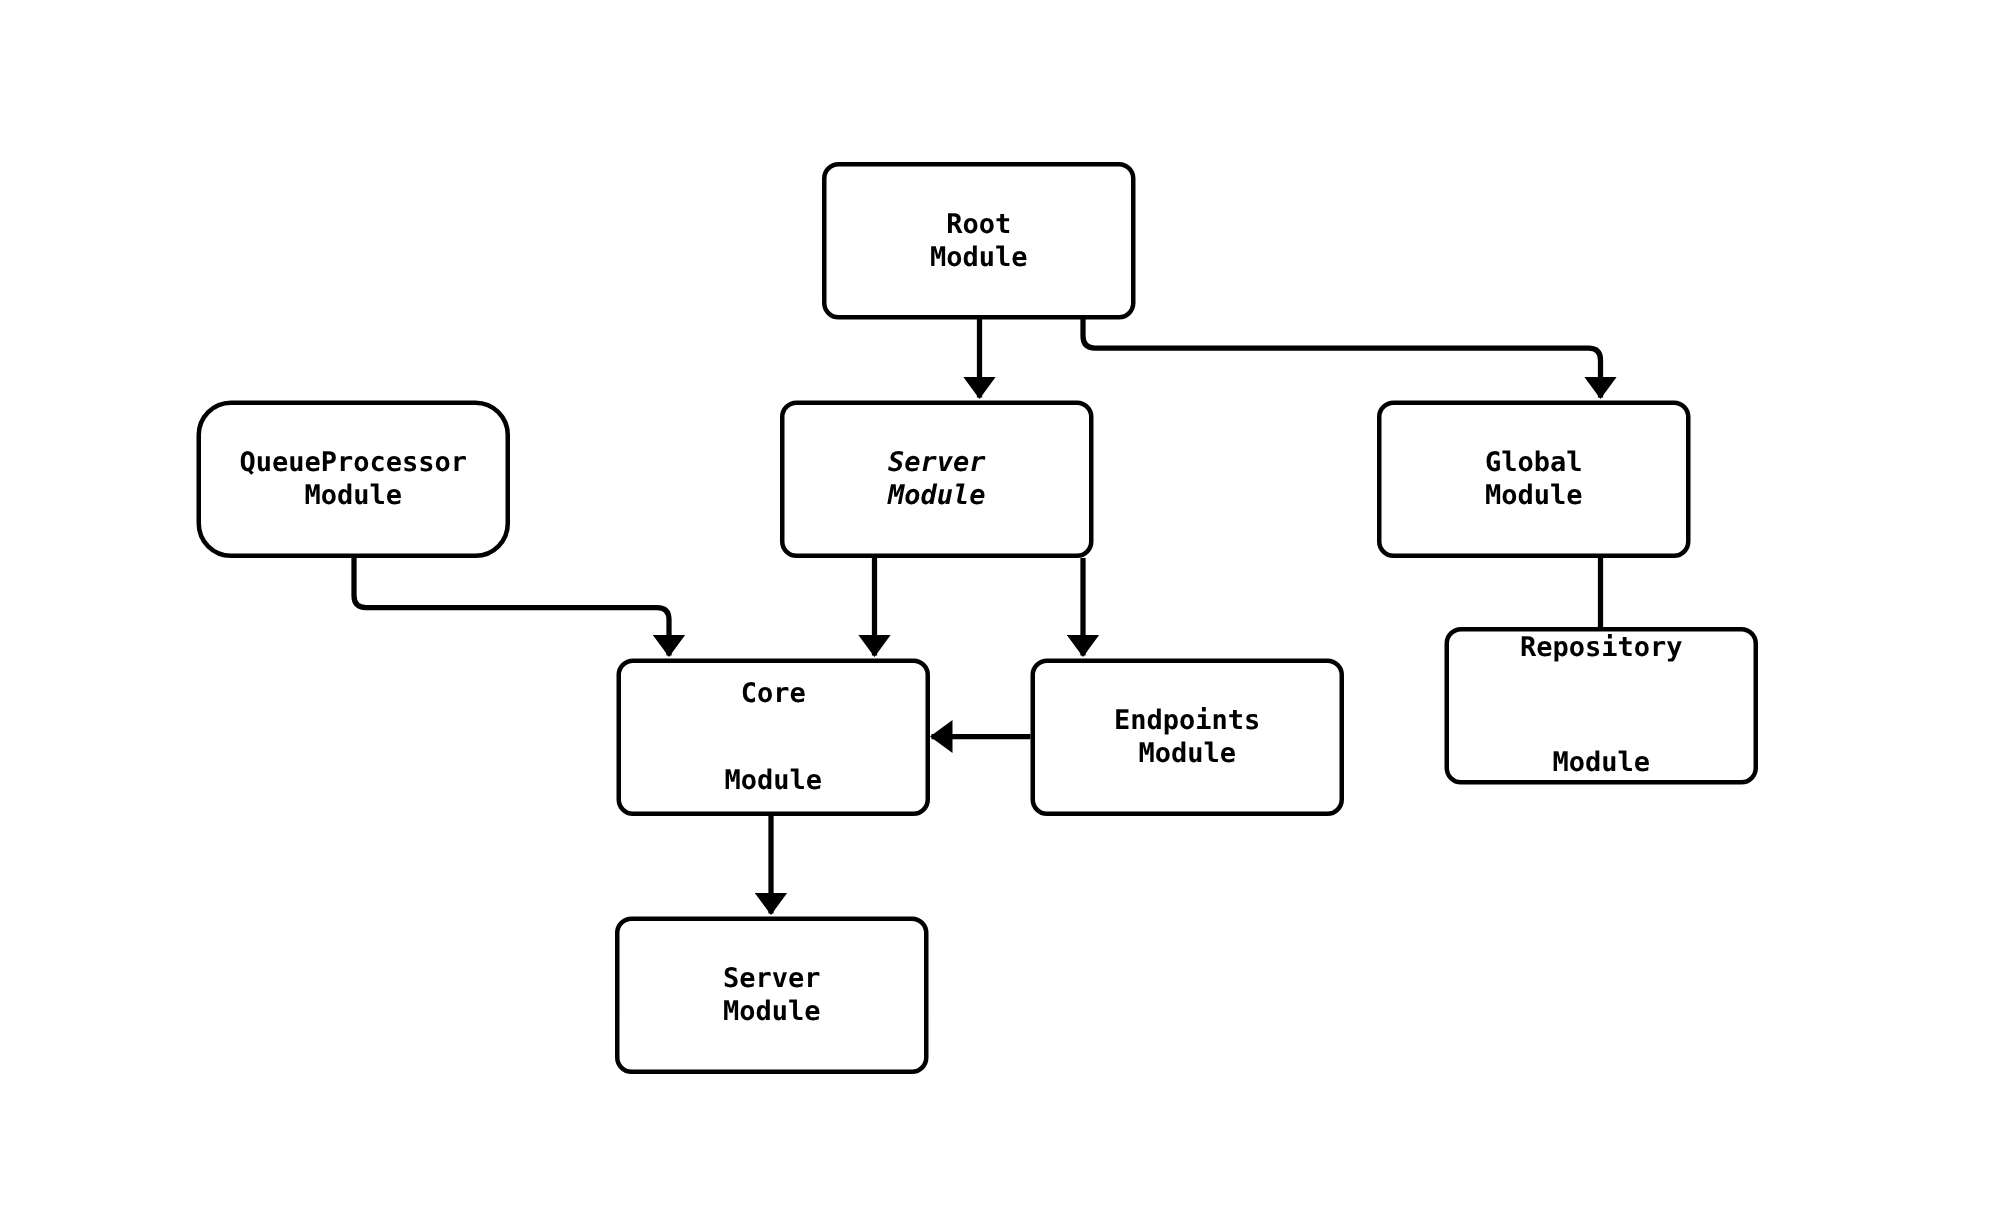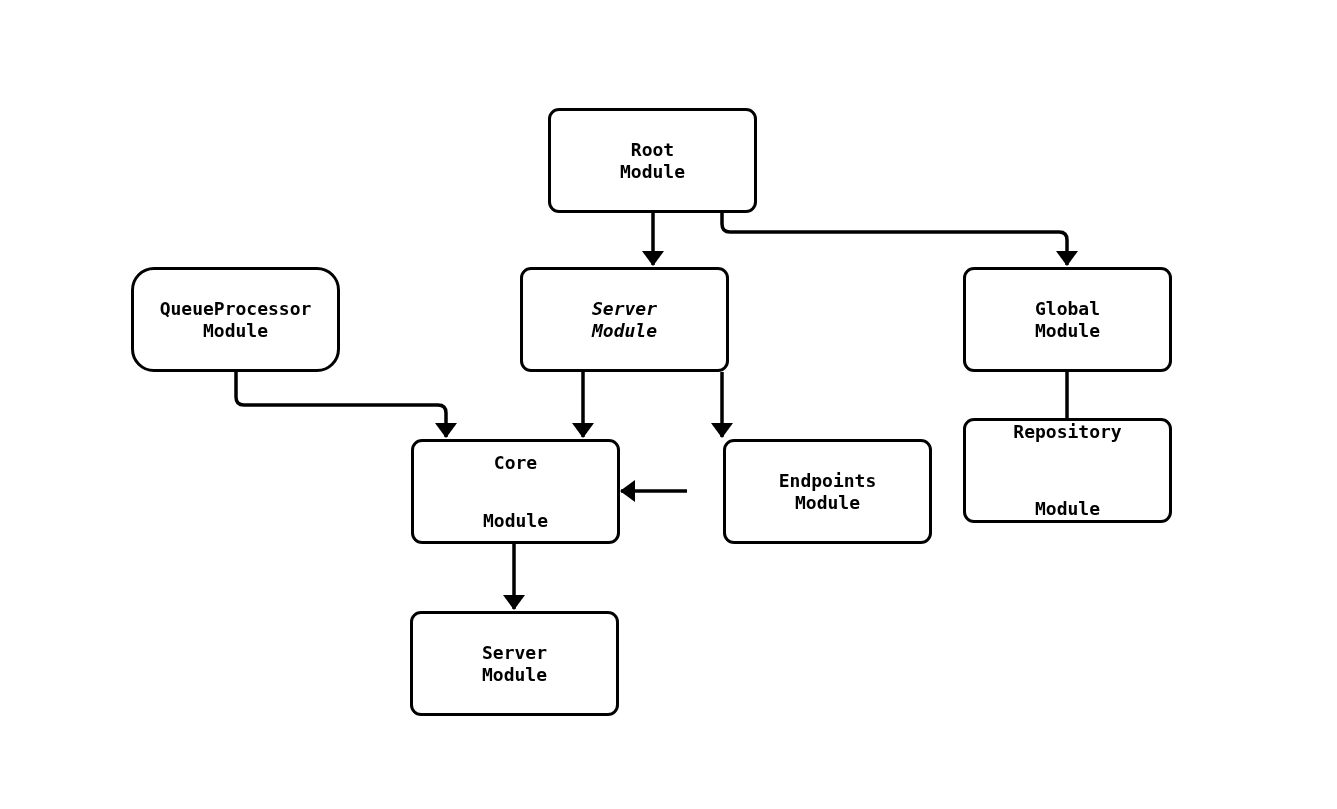--- a/index.html
+++ b/index.html
@@ -79,29 +79,29 @@
         <div class="node-line">Module</div>
       </div>
       <div class="node" style="left: 131px; top: 267px; border-radius: 23px;">
         <div class="node-line">QueueProcessor</div>
         <div class="node-line">Module</div>
       </div>
       <div class="node" style="left: 520px; top: 267px; font-style: italic;">
         <div class="node-line">Server</div>
         <div class="node-line">Module</div>
       </div>
-      <div class="node" style="left: 963px; top: 267px;">
+      <div class="node" style="left: 918px; top: 267px;">
         <div class="node-line">Global</div>
         <div class="node-line">Module</div>
       </div>
       <div class="node" style="left: 411px; top: 439px; gap: 36px;">
         <div class="node-line">Core</div>
         <div class="node-line">Module</div>
       </div>
-      <div class="node" style="left: 687px; top: 439px; margin-left: 36px;">
+      <div class="node" style="left: 687px; top: 439px;">
         <div class="node-line">Endpoints</div>
         <div class="node-line">Module</div>
       </div>
       <div class="node" style="left: 963px; top: 418px; justify-content: space-between;">
         <div class="node-line">Repository</div>
         <div class="node-line">Module</div>
       </div>
       <div class="node" style="left: 410px; top: 611px;">
         <div class="node-line">Server</div>
         <div class="node-line">Module</div>

